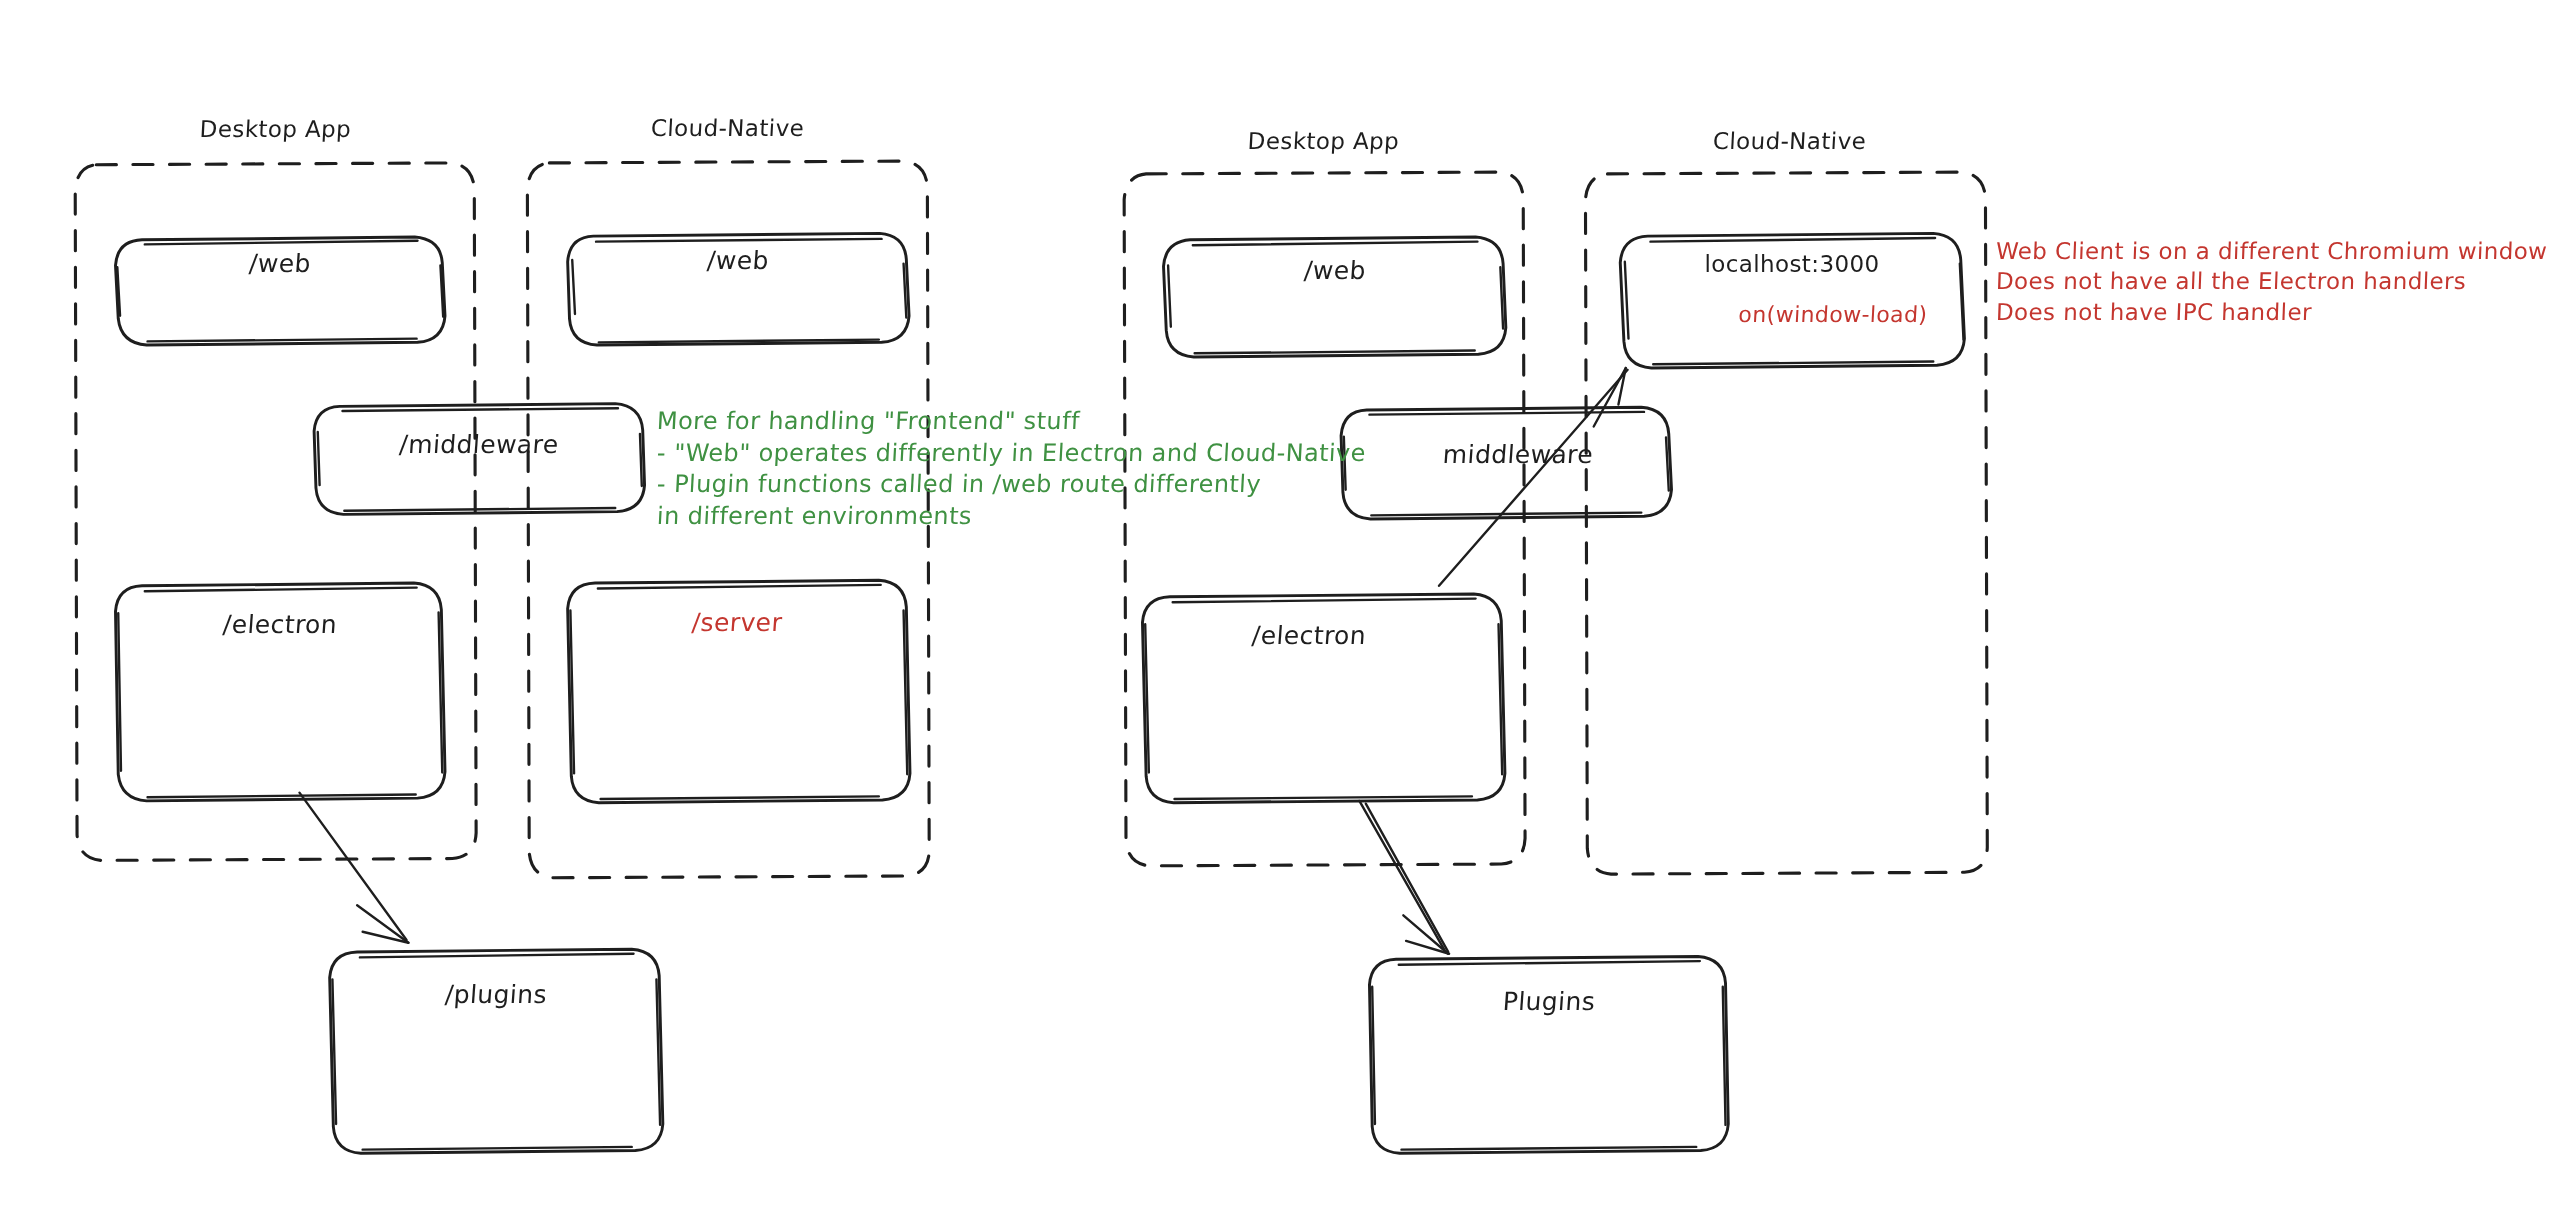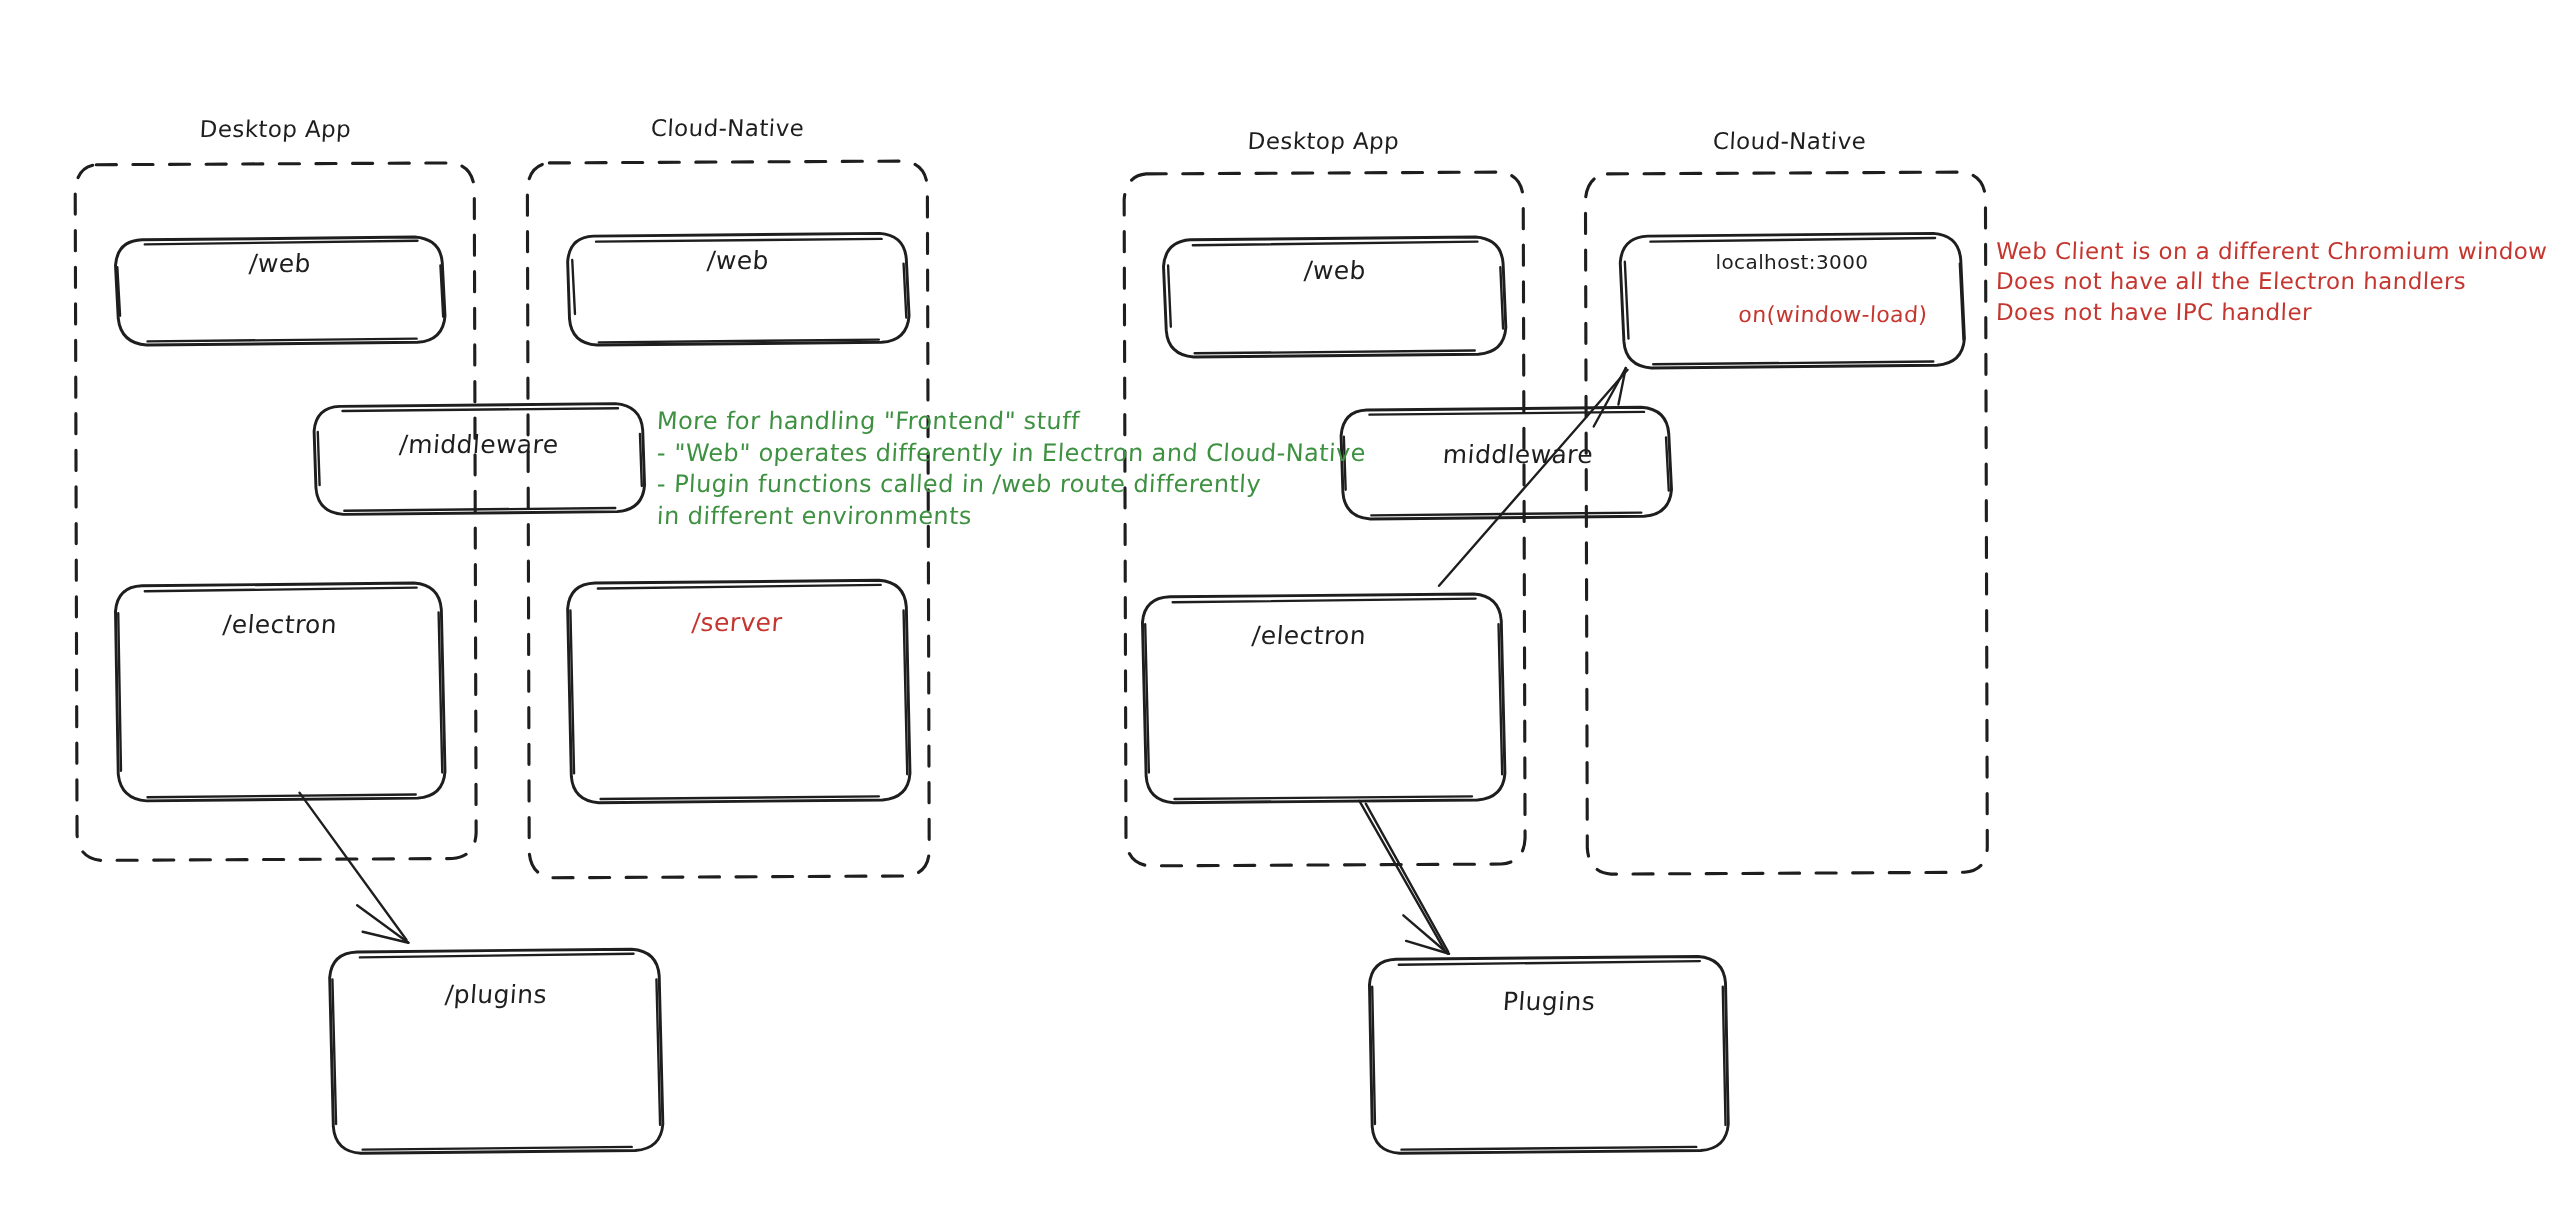--- a/index.html
+++ b/index.html
@@ -58,21 +58,21 @@
   }
   .group-title {
     font-size: 23px;
     transform: skewX(-3deg);
   }
   .box-title {
     font-size: 25px;
     transform: skewX(-4deg);
   }
   .box-title-plain {
-    font-size: 20px;
+    font-size: 23px;
   }
   .note-green {
     font-size: 24px;
     color: #3f9142;
     transform: skewX(-3deg);
   }
   .note-red {
     font-size: 23px;
     color: #c4362f;
     transform: skewX(-2deg);

